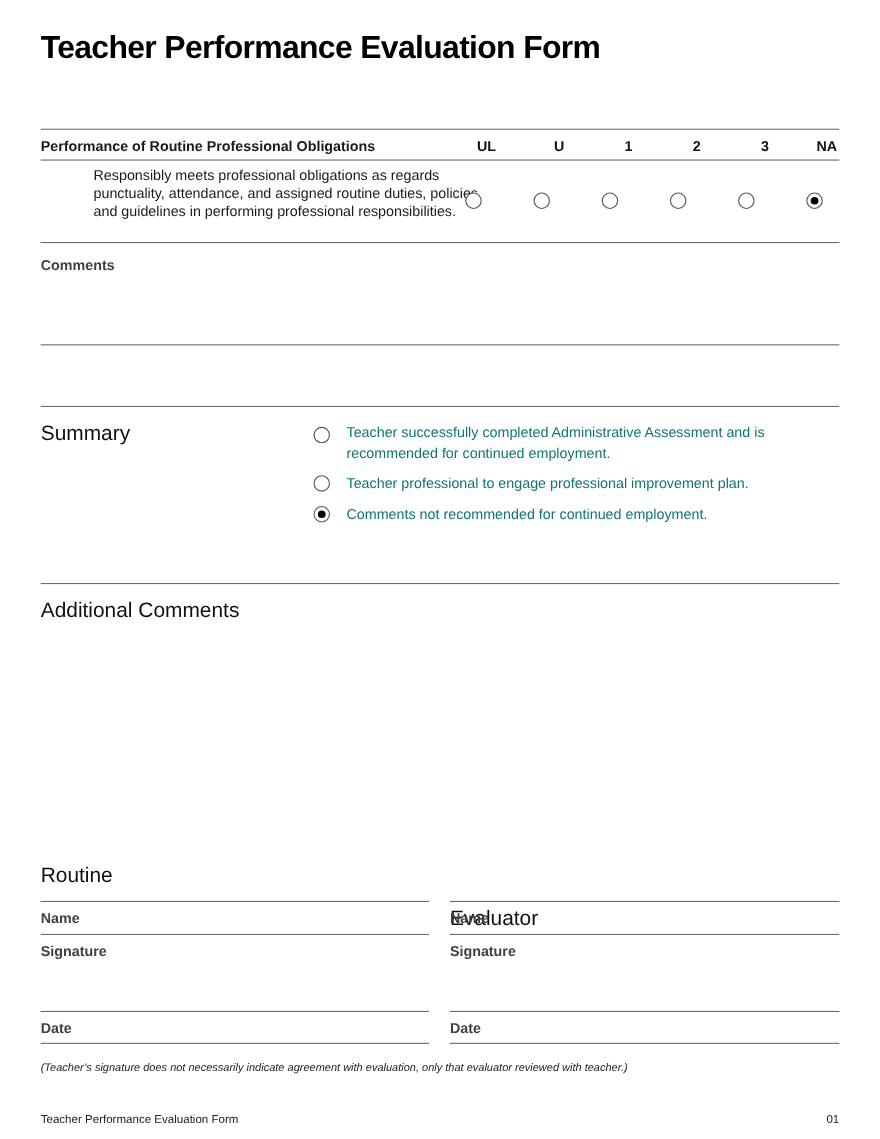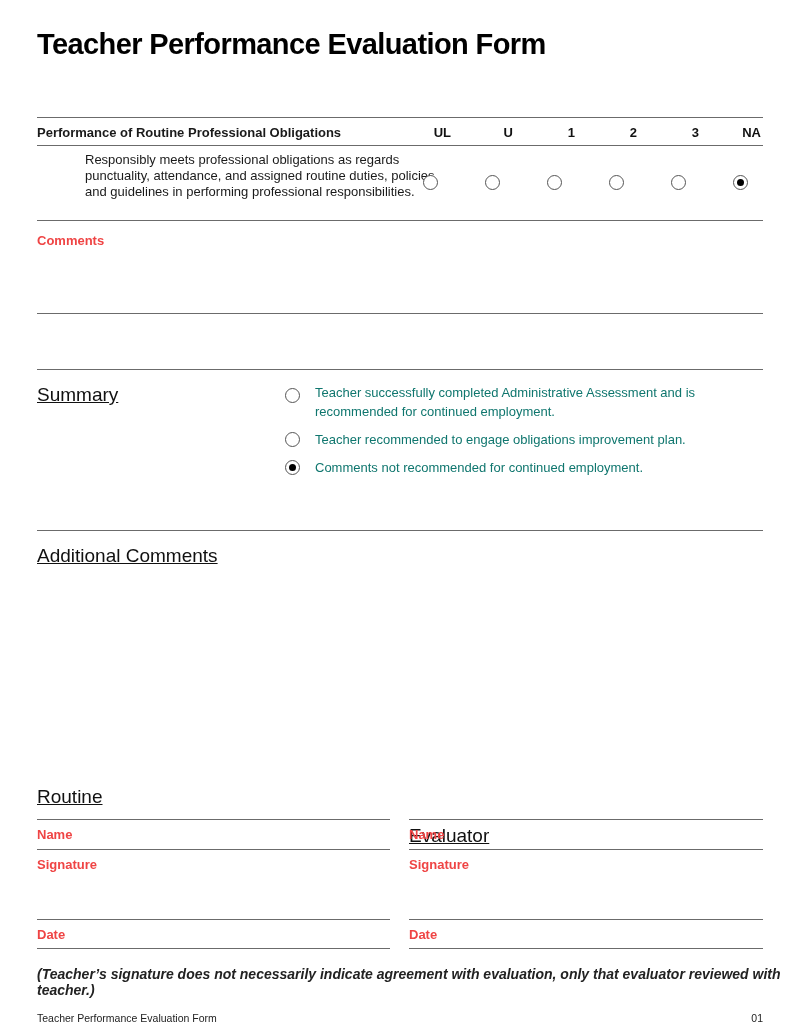--- a/index.html
+++ b/index.html
@@ -6,24 +6,24 @@
   html, body { width: 800px; height: 1035px; background: #ffffff; }
   body { font-family: "Liberation Sans", sans-serif; color: #111111; position: relative; overflow: hidden; }
   .abs { position: absolute; }
   .hr { position: absolute; height: 1px; background: #6b6b6b; }
   .title { left: 37px; top: 28px; font-size: 29px; font-weight: bold; letter-spacing: -0.6px; color: #000; }
   .th { font-size: 13px; font-weight: bold; color: #1a1a1a; }
   .colhead { top: 125px; width: 40px; text-align: right; font-size: 13px; font-weight: bold; }
   .criterion { left: 37px; top: 152px; width: 350px; font-size: 13px; line-height: 16px; color: #1a1a1a; margin-left: 48px; }
   .radio { position: absolute; width: 15px; height: 15px; border: 1px solid #555; border-radius: 50%; background: #fff; cursor: pointer; }
   .radio.checked::after { content: ""; position: absolute; left: 3px; top: 3px; width: 7px; height: 7px; border-radius: 50%; background: #000; }
-  .label-sm { font-size: 13px; font-weight: bold; color: #ef4444; }
-  .h2 { font-size: 19px; color: #111; text-decoration: underline; }
+  .label-sm { font-size: 13px; font-weight: bold; color: #404040; }
+  .h2 { font-size: 19px; color: #111; }
   .opt { font-size: 13px; line-height: 19px; color: #0f766e; }
-  .note { left: 37px; top: 966px; font-size: 14px; font-style: italic; color: #222; font-weight: bold; }
+  .note { left: 37px; top: 966px; font-size: 10px; font-style: italic; color: #222; }
   .footer { top: 1012px; font-size: 10.5px; color: #222; }
   .field-area { position: absolute; cursor: text; }
 </style>
 </head>
 <body>
 
 <div class="abs title">Teacher Performance Evaluation Form</div>
 
 <div class="hr" style="left:37px; top:117px; width:726px;"></div>
 <div class="abs th" style="left:37px; top:125px;">Performance of Routine Professional Obligations</div>
@@ -46,21 +46,21 @@
 
 <div class="abs label-sm" style="left:37px; top:233px;">Comments</div>
 <div class="field-area" style="left:37px; top:250px; width:726px; height:62px;"></div>
 <div class="hr" style="left:37px; top:313px; width:726px;"></div>
 <div class="hr" style="left:37px; top:369px; width:726px;"></div>
 
 <div class="abs h2" style="left:37px; top:384px;">Summary</div>
 <div class="radio" style="left:285px; top:388px;"></div>
 <div class="abs opt" style="left:315px; top:383px; width:420px;">Teacher successfully completed Administrative Assessment and is recommended for continued employment.</div>
 <div class="radio" style="left:285px; top:432px;"></div>
-<div class="abs opt" style="left:315px; top:430px; width:430px;">Teacher recommended to engage obligations improvement plan.</div>
+<div class="abs opt" style="left:315px; top:430px; width:430px;">Teacher professional to engage professional improvement plan.</div>
 <div class="radio checked" style="left:285px; top:460px;"></div>
 <div class="abs opt" style="left:315px; top:458px; width:430px;">Comments not recommended for continued employment.</div>
 
 <div class="hr" style="left:37px; top:530px; width:726px;"></div>
 
 <div class="abs h2" style="left:37px; top:545px;">Additional Comments</div>
 <div class="field-area" style="left:37px; top:575px; width:726px; height:195px;"></div>
 
 <div class="abs h2" style="left:37px; top:786px;">Routine</div>
 <div class="hr" style="left:37px; top:819px; width:353px;"></div>

